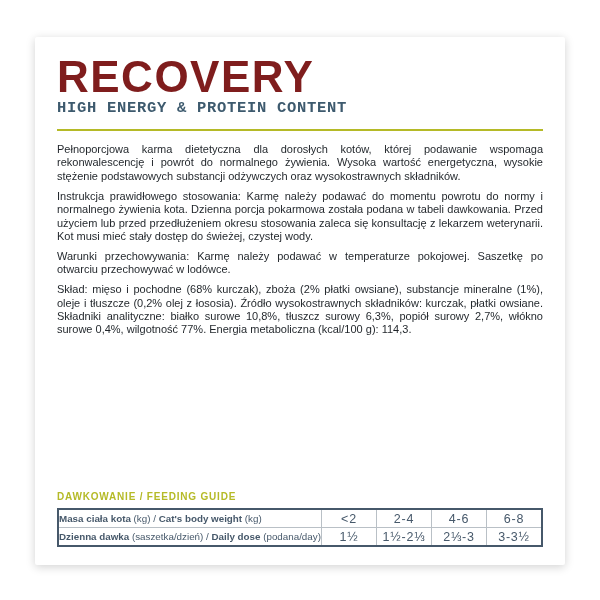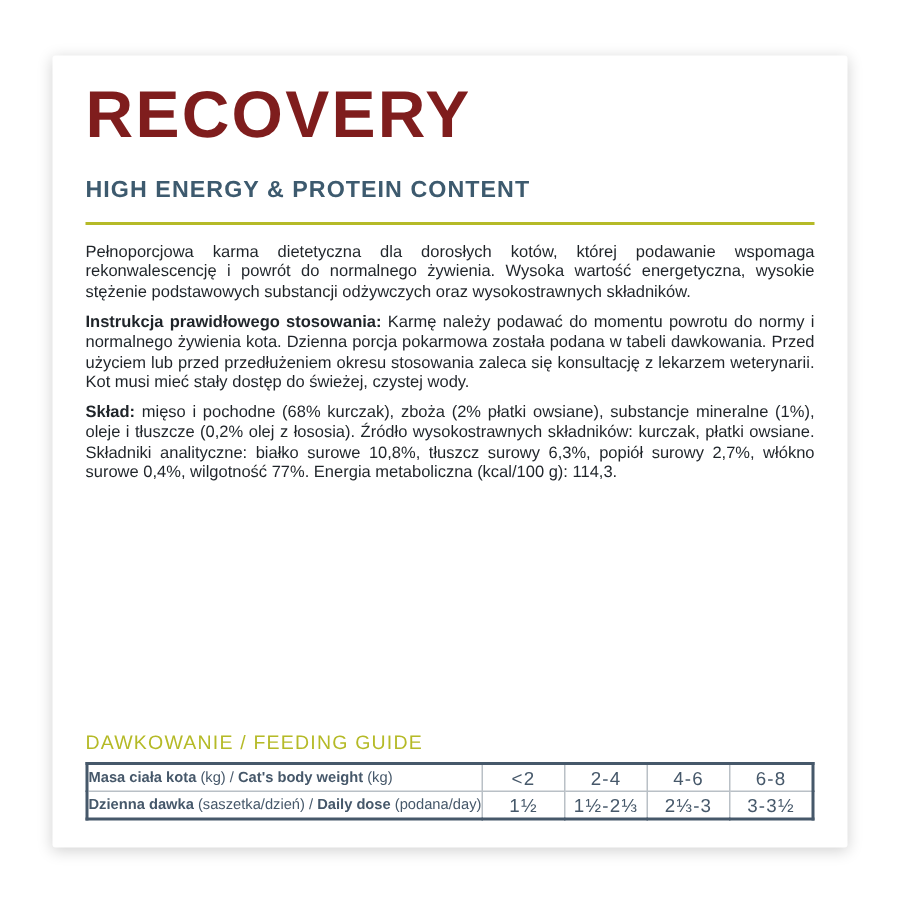--- a/index.html
+++ b/index.html
@@ -28,45 +28,46 @@
     color: #7f1d1d;
     letter-spacing: 1.5px;
     line-height: 1.0;
     margin: 0;
   }
   .subtitle {
     font-size: 15.5px;
     font-weight: bold;
     color: #3d5a6e;
     letter-spacing: 0.7px;
-    margin-top: 19px;
+    margin-top: 0;
+    font-family: Liberation Mono, monospace;
   }
   .rule {
     height: 2px;
     background: #b5ba27;
     margin: 12px 0 12px 0;
   }
   .para {
     font-size: 11px;
     line-height: 1.22;
     color: #1f2429;
     text-align: justify;
     margin: 0 0 6.5px 0;
   }
-  .para b { font-weight: bold; }
+  .para b { font-weight: normal; }
   .feeding {
     position: absolute;
     left: 22px;
     right: 22px;
     bottom: 18px;
   }
   .fg-heading {
     color: #b5ba27;
-    font-weight: normal;
-    font-size: 13px;
+    font-weight: bold;
+    font-size: 10px;
     letter-spacing: 0.8px;
     margin-bottom: 6px;
   }
   table.fg {
     width: 100%;
     border-collapse: collapse;
     border: 2px solid #46586a;
   }
   table.fg td {
     border: 1px solid #b9c0c6;
@@ -93,20 +94,21 @@
 <div class="card">
 
   <div class="title">RECOVERY</div>
   <div class="subtitle">HIGH ENERGY &amp; PROTEIN CONTENT</div>
   <div class="rule"></div>
 
   <p class="para"><b></b><span>Pełnoporcjowa karma dietetyczna dla dorosłych kotów, której podawanie wspomaga rekonwalescencję i powrót do normalnego żywienia. Wysoka wartość energetyczna, wysokie stężenie podstawowych substancji odżywczych oraz wysokostrawnych składników.</span></p>
 
   <p class="para"><b>Instrukcja prawidłowego stosowania:</b><span> Karmę należy podawać do momentu powrotu do normy i normalnego żywienia kota. Dzienna porcja pokarmowa została podana w tabeli dawkowania. Przed użyciem lub przed przedłużeniem okresu stosowania zaleca się konsultację z lekarzem weterynarii. Kot musi mieć stały dostęp do świeżej, czystej wody.</span></p>
 
+  <p class="para"><b>Warunki przechowywania:</b><span> Karmę należy podawać w temperaturze pokojowej. Saszetkę po otwarciu przechowywać w lodówce.</span></p>
 
   <p class="para"><b>Skład:</b><span> mięso i pochodne (68% kurczak), zboża (2% płatki owsiane), substancje mineralne (1%), oleje i tłuszcze (0,2% olej z łososia). Źródło wysokostrawnych składników: kurczak, płatki owsiane. Składniki analityczne: białko surowe 10,8%, tłuszcz surowy 6,3%, popiół surowy 2,7%, włókno surowe 0,4%, wilgotność 77%. Energia metaboliczna (kcal/100 g): 114,3.</span></p>
 
 
   <div class="feeding">
     <div class="fg-heading">DAWKOWANIE / FEEDING GUIDE</div>
     <table class="fg">
       <tbody>
         <tr>
           <td class="lbl"><b>Masa ciała kota</b><span> (kg) / </span><b>Cat's body weight</b><span> (kg)</span></td>

